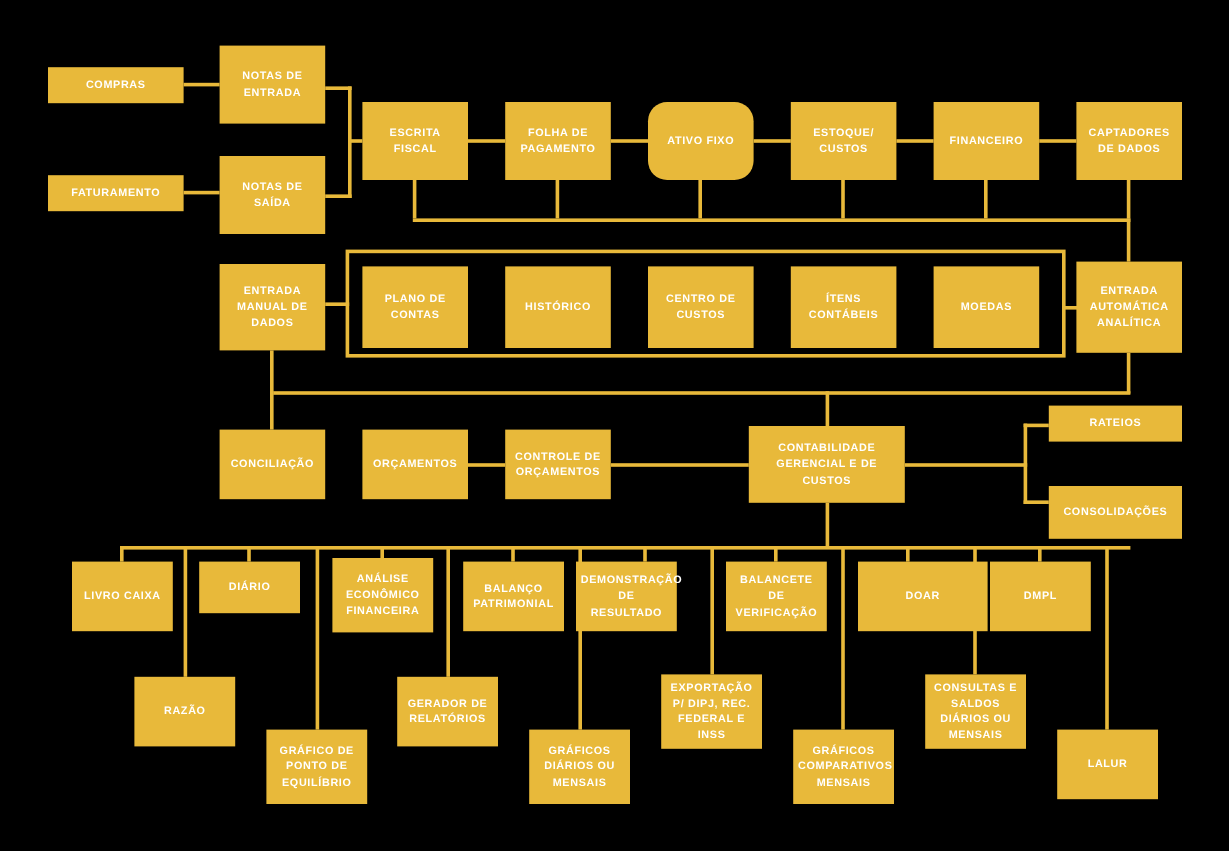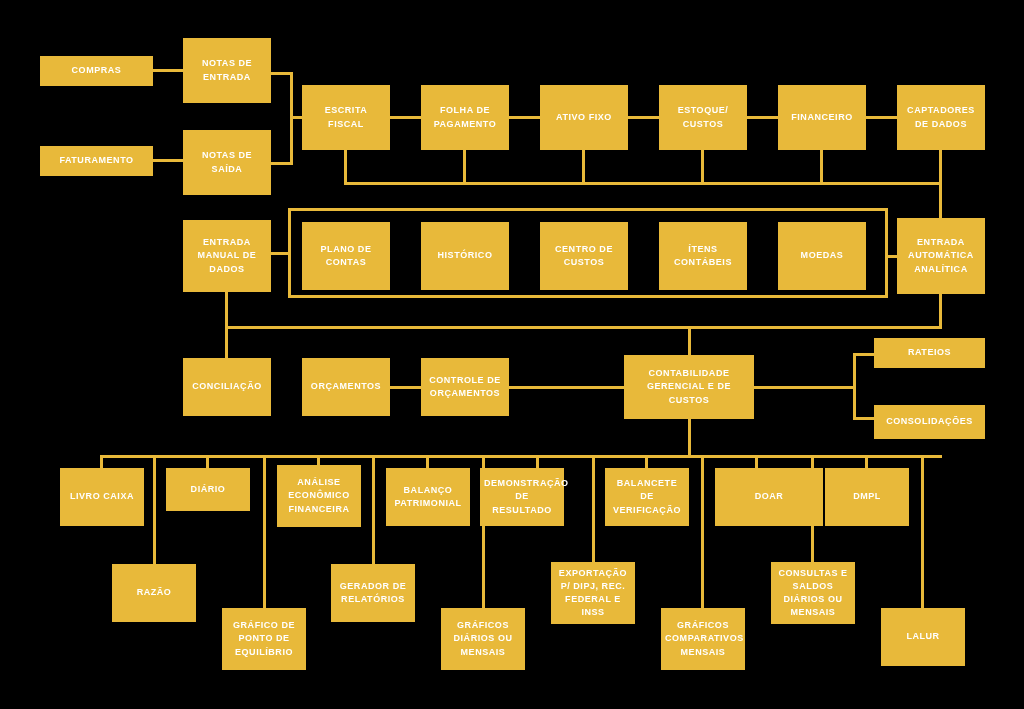--- a/index.html
+++ b/index.html
@@ -103,21 +103,21 @@
     </div>
   <div class="node" style="left:183px;top:130px;width:88px;height:65px;">
       <span>NOTAS DE SAÍDA</span>
     </div>
   <div class="node" style="left:302px;top:85px;width:88px;height:65px;">
       <span>ESCRITA FISCAL</span>
     </div>
   <div class="node" style="left:421px;top:85px;width:88px;height:65px;">
       <span>FOLHA DE PAGAMENTO</span>
     </div>
-  <div class="node" style="left:540px;top:85px;width:88px;height:65px;">
+  <div class="node" style="left:540px;top:85px;width:88px;height:65px;border-radius:16px;">
       <span>ATIVO FIXO</span>
     </div>
   <div class="node" style="left:659px;top:85px;width:88px;height:65px;">
       <span>ESTOQUE/ CUSTOS</span>
     </div>
   <div class="node" style="left:778px;top:85px;width:88px;height:65px;">
       <span>FINANCEIRO</span>
     </div>
   <div class="node" style="left:897px;top:85px;width:88px;height:65px;">
       <span>CAPTADORES DE DADOS</span>
@@ -153,21 +153,21 @@
     </div>
   <div class="node" style="left:421px;top:358px;width:88px;height:58px;">
       <span>CONTROLE DE ORÇAMENTOS</span>
     </div>
   <div class="node" style="left:624px;top:355px;width:130px;height:64px;">
       <span>CONTABILIDADE GERENCIAL E DE CUSTOS</span>
     </div>
   <div class="node" style="left:874px;top:338px;width:111px;height:30px;">
       <span>RATEIOS</span>
     </div>
-  <div class="node" style="left:874px;top:405px;width:111px;height:34px;">
+  <div class="node" style="left:874px;top:405px;width:111px;height:44px;">
       <span>CONSOLIDAÇÕES</span>
     </div>
 
   <div class="node" style="left:60px;top:468px;width:84px;height:58px;">
       <span>LIVRO CAIXA</span>
     </div>
   <div class="node" style="left:166px;top:468px;width:84px;height:43px;">
       <span>DIÁRIO</span>
     </div>
   <div class="node" style="left:277px;top:465px;width:84px;height:62px;">

